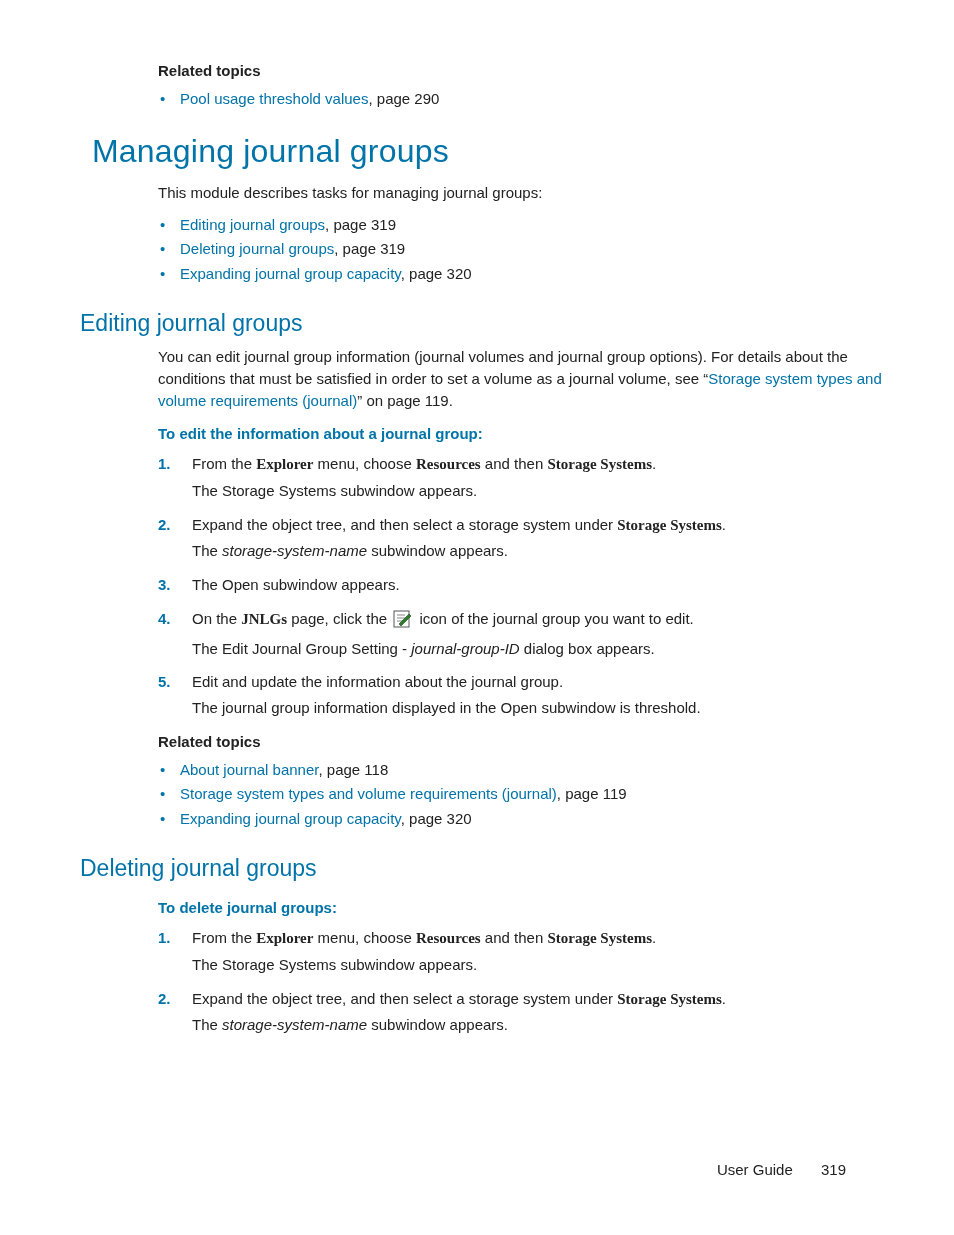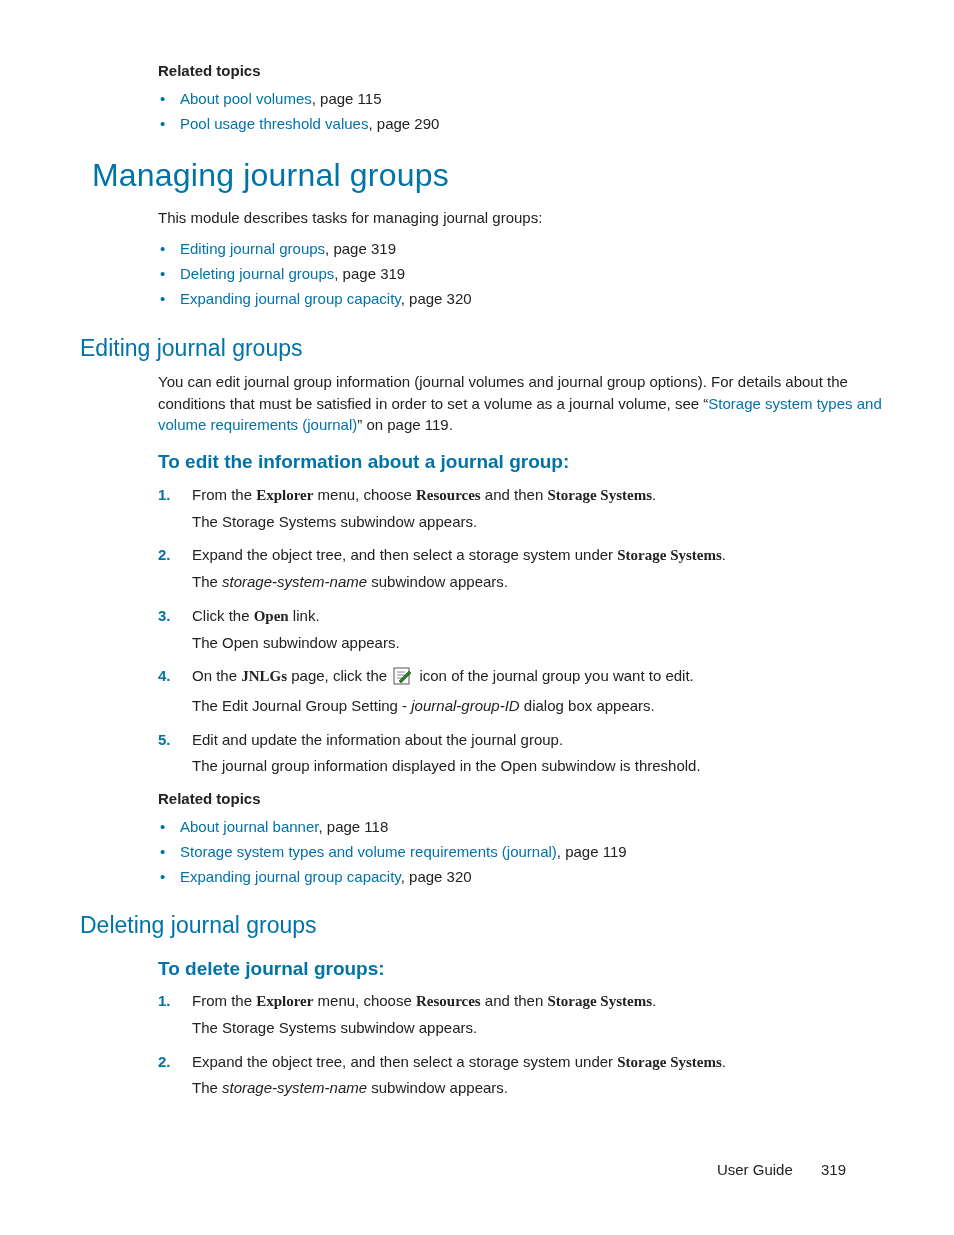--- a/index.html
+++ b/index.html
@@ -33,21 +33,21 @@
     margin: 22px 0 6px 0;
   }
   .rel-title {
     font-weight: bold;
     font-size: 15px;
     margin: 4px 0 6px 0;
   }
   .proc-title {
     color: #0073a8;
     font-weight: bold;
-    font-size: 19px;
+    font-size: 15px;
     margin: 12px 0 8px 0;
   }
   ul.bul {
     list-style: none;
     padding: 0;
     margin: 4px 0 12px 0;
   }
   ul.bul > li {
     position: relative;
     padding-left: 22px;
@@ -104,21 +104,20 @@
   }
 </style>
 </head>
 <body>
 
 <div class="page">
 
   <div class="indent1">
     <div class="rel-title">Related topics</div>
     <ul class="bul">
-      <li><a class="link">About pool volumes</a><span>, page 115</span></li>
       <li><a class="link">Pool usage threshold values</a><span>, page 290</span></li>
     </ul>
   </div>
 
   <h1 class="sec">Managing journal groups</h1>
 
   <div class="indent1">
     <div class="para">This module describes tasks for managing journal groups:</div>
     <ul class="bul">
       <li><a class="link">Editing journal groups</a><span>, page 319</span></li>
@@ -138,21 +137,20 @@
     <ol class="steps">
       <li>
         <div class="step-body"><span>From the </span><span class="b">Explorer</span><span> menu, choose </span><span class="b">Resources</span><span> and then </span><span class="b">Storage Systems</span><span>.</span></div>
         <div class="step-sub">The Storage Systems subwindow appears.</div>
       </li>
       <li>
         <div class="step-body"><span>Expand the object tree, and then select a storage system under </span><span class="b">Storage Systems</span><span>.</span></div>
         <div class="step-sub"><span>The </span><span class="i">storage-system-name</span><span> subwindow appears.</span></div>
       </li>
       <li>
-        <div class="step-body"><span>Click the </span><span class="b">Open</span><span> link.</span></div>
         <div class="step-sub">The Open subwindow appears.</div>
       </li>
       <li>
         <div class="step-body"><span>On the </span><span class="b">JNLGs</span><span> page, click the </span><span class="edit-icon"><svg width="20" height="18">
                 <rect x="1" y="1" width="15" height="16" fill="#fff" stroke="#555" stroke-width="1"></rect>
                 <line x1="4" y1="5" x2="12" y2="5" stroke="#888"></line>
                 <line x1="4" y1="8" x2="12" y2="8" stroke="#888"></line>
                 <line x1="4" y1="11" x2="12" y2="11" stroke="#888"></line>
                 <path d="M8 16 L18 6 L16 4 L6 14 Z" fill="#2a7a2a" stroke="#155015" stroke-width="0.6"></path>
               </svg></span><span> icon of the journal group you want to edit.</span></div>

